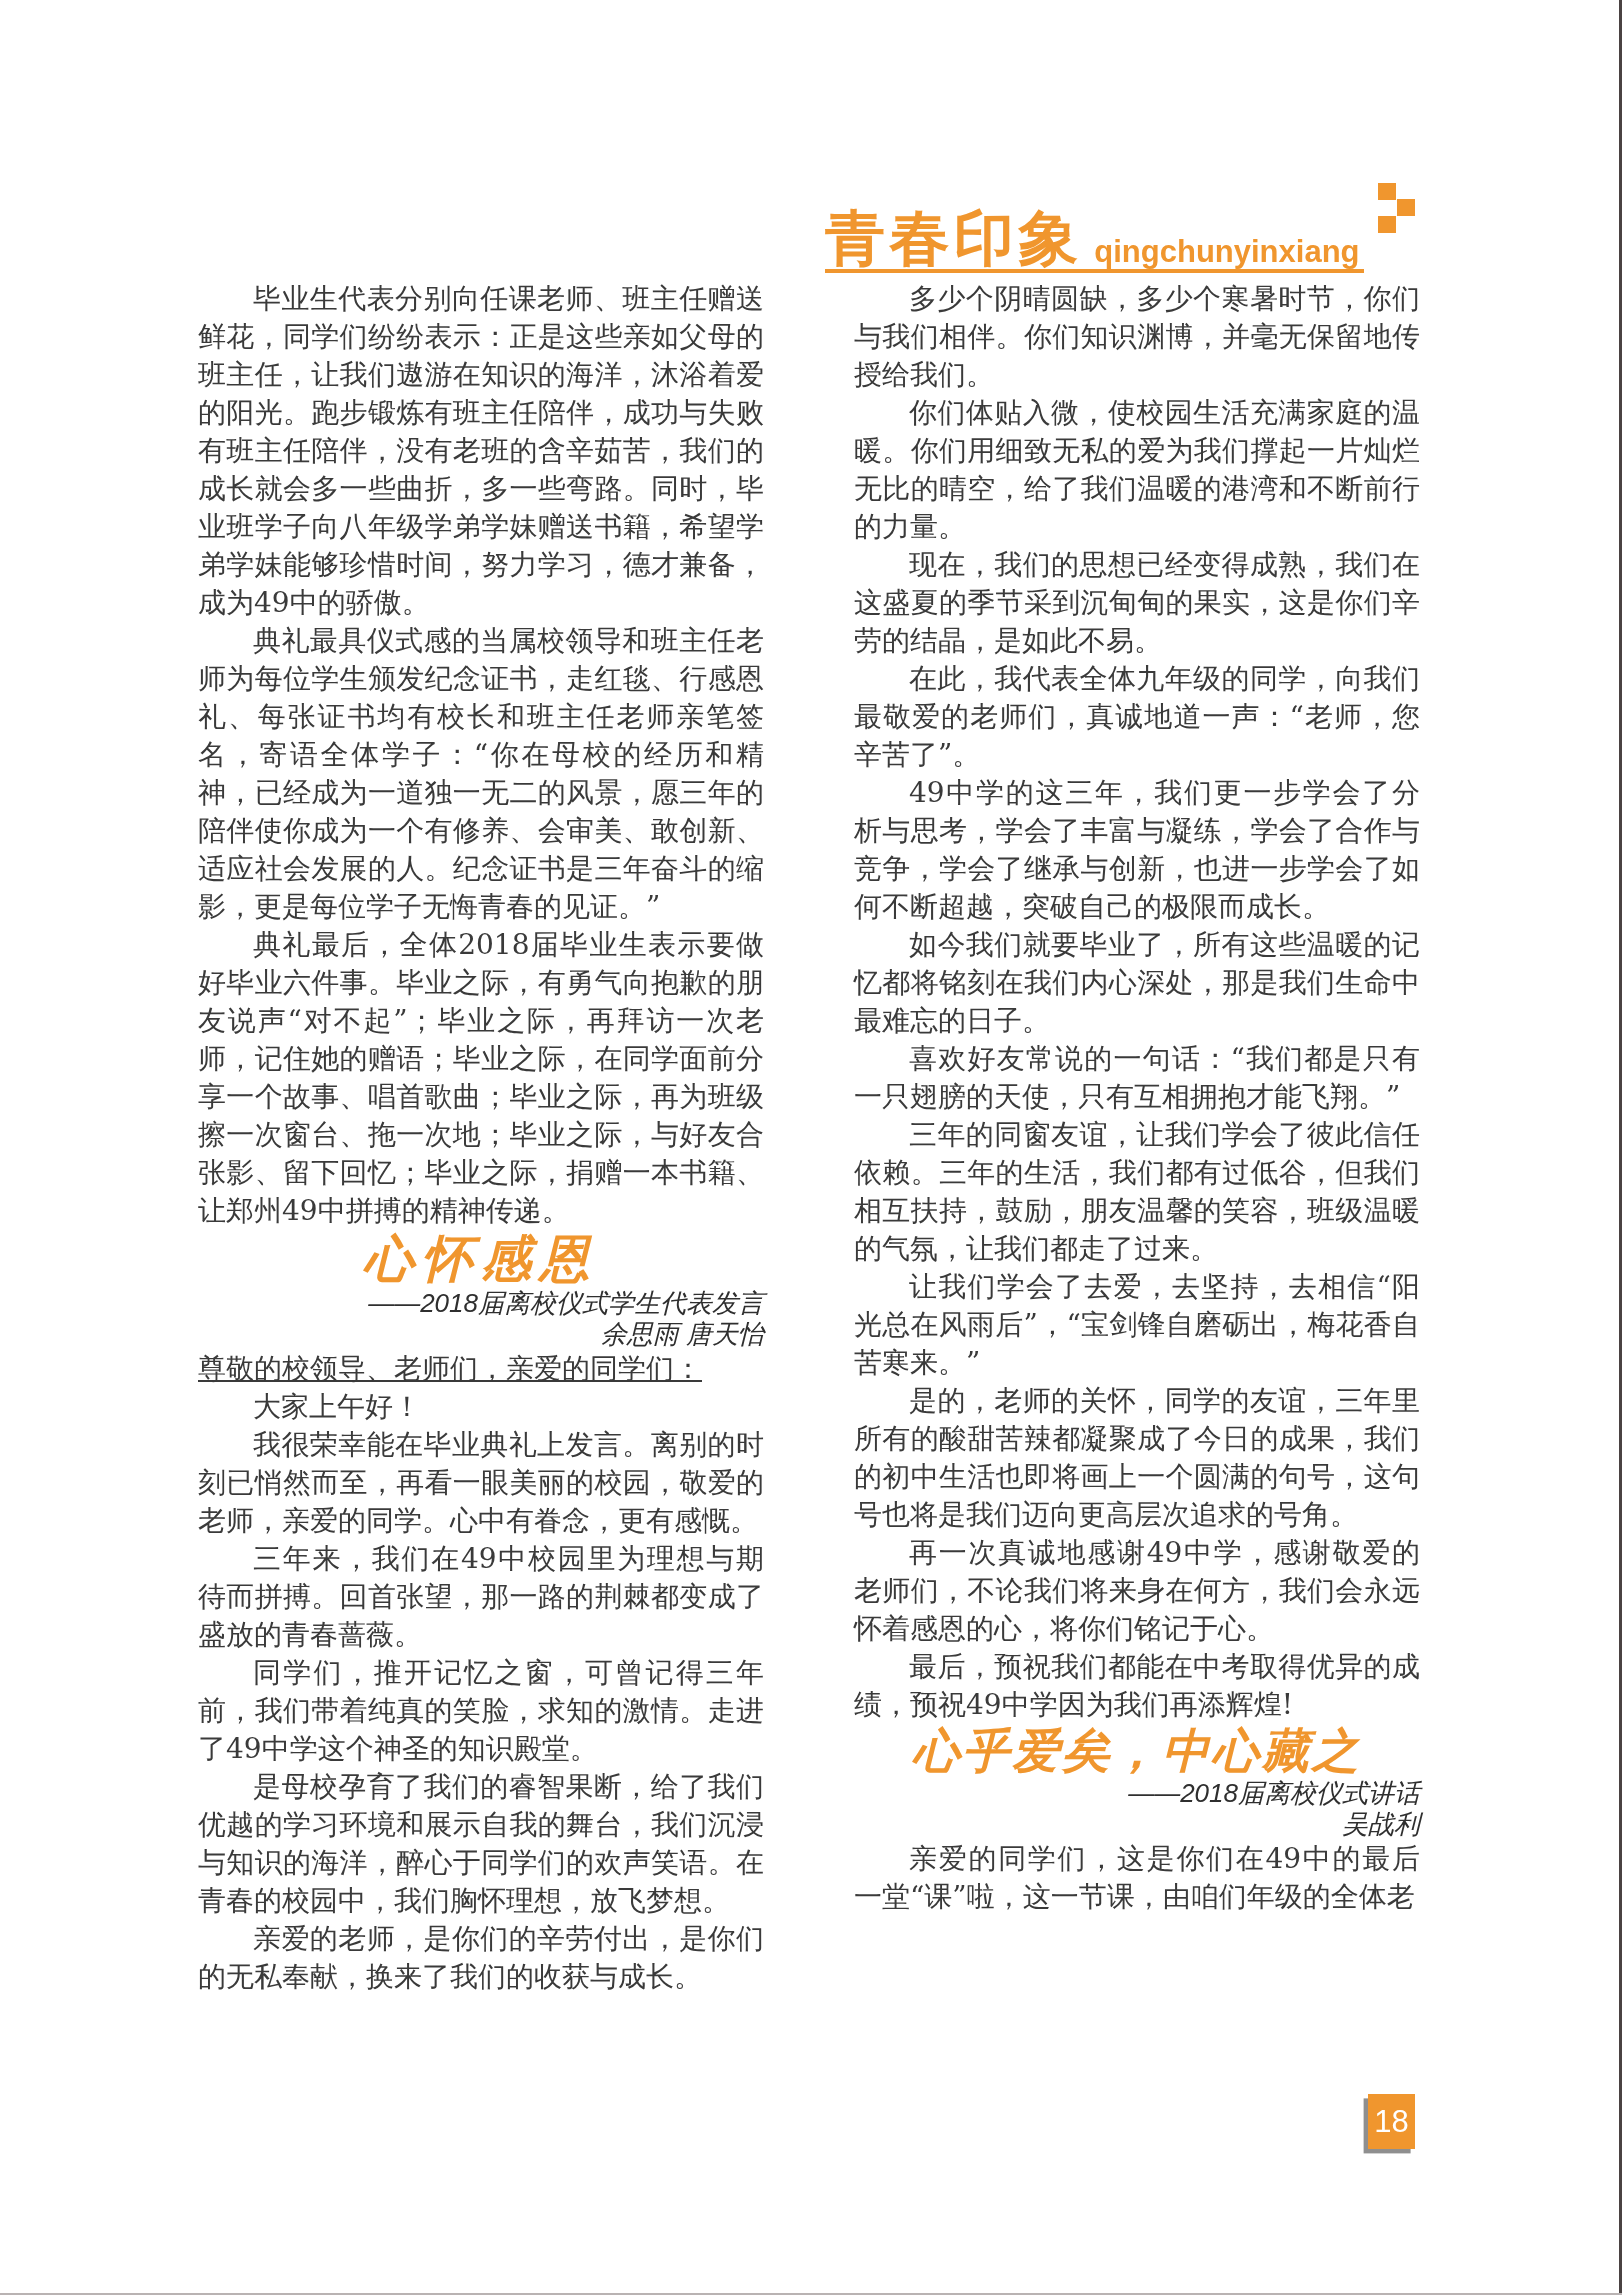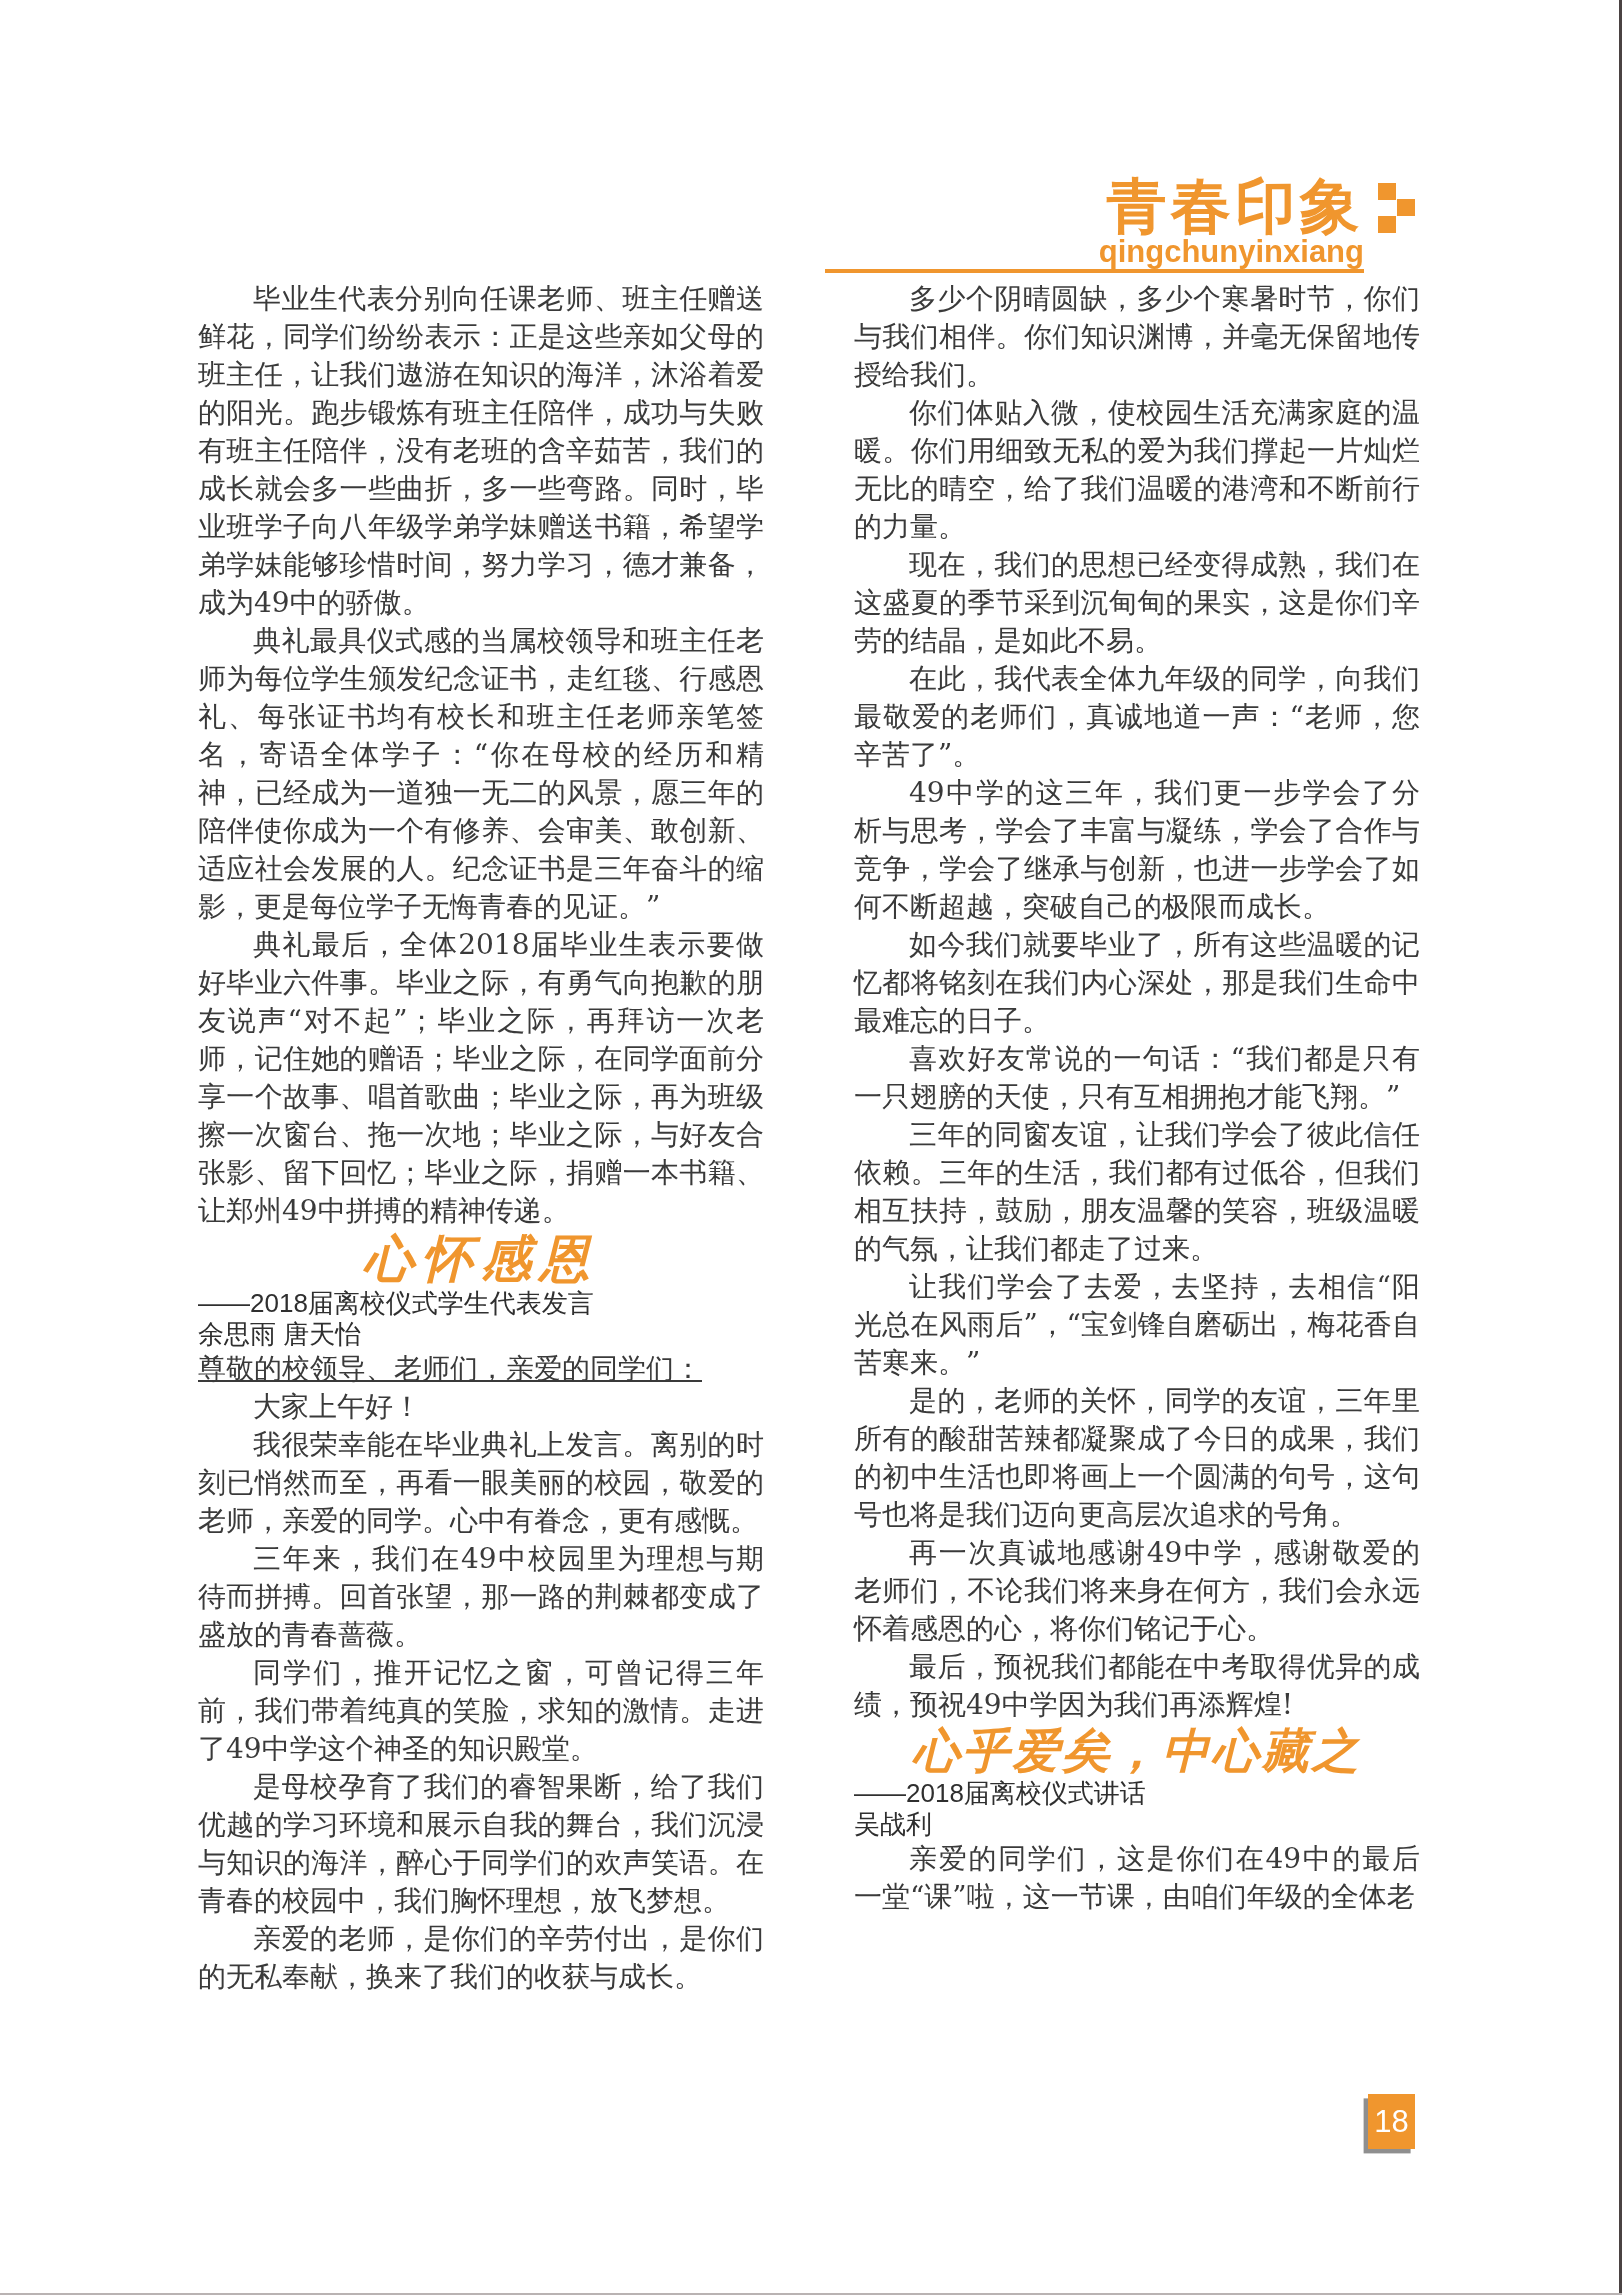--- a/index.html
+++ b/index.html
@@ -7,21 +7,21 @@
     width:1622px; height:2295px; position:relative; background:#ffffff;
     font-family:"DejaVu Serif", serif; overflow:hidden;
   }
   
   .edge-right  { position:absolute; right:0; top:0; width:2.9px; height:2295px; background:#4a4242; }
   .edge-bottom { position:absolute; left:0; bottom:0; width:1622px; height:2.2px; background:#b9b3b3; }
 
   
   .masthead {
     position:absolute; left:825px; top:188px; width:539px; height:80px;
-    display:flex; align-items:flex-end; justify-content:flex-end;flex-direction:column;
+    display:flex; align-items:flex-end; 
   }
   .masthead-cn {
     color:#F0962E; font-size:60px; font-weight:bold; letter-spacing:4.4px;
     line-height:1; font-family:"DejaVu Serif", serif;
   }
   .masthead-py {
     color:#F0962E; font-size:31px; line-height:1; margin-left:11.7px; margin-bottom:1.5px;
     font-family:"Liberation Sans", sans-serif;
     font-weight:bold;
   }
@@ -42,22 +42,22 @@
   .col p.noindent { text-indent:0;text-decoration:underline; }
 
   
   .sec-title {
     text-align:center; text-indent:0 !important;
     color:#F0962E; font-size:50px; font-weight:bold; font-style:italic;
     letter-spacing:8.8px; line-height:1.15; margin-top:39px;
   }
   .sec-title-2 { margin-top:134px; letter-spacing:2.9px; font-size:47px; }
   .sec-sub, .sec-auth {
-    text-align:left; text-indent:0 !important; color:#2f2f2f;
-    font-family:"Liberation Sans", sans-serif; font-size:26px; line-height:1.2;
+    text-align:right; text-indent:0 !important; color:#2f2f2f;
+    font-family:"Liberation Sans", sans-serif; font-size:26px; line-height:1.2;font-style:italic;
   }
   .sec-sub  { margin-top:19px; }
   .sec-auth { margin-top:11.7px; margin-bottom:28px; }
 
   
   .page-badge {
     position:absolute; left:1368px; top:2094px; width:47px; height:55px;
     background:#F0962E; box-shadow:-4.4px 4.4px 0 #8f8f8f;
     display:flex; align-items:center; justify-content:center;
     color:#ffffff; font-size:31px; font-family:"Liberation Sans", sans-serif;

